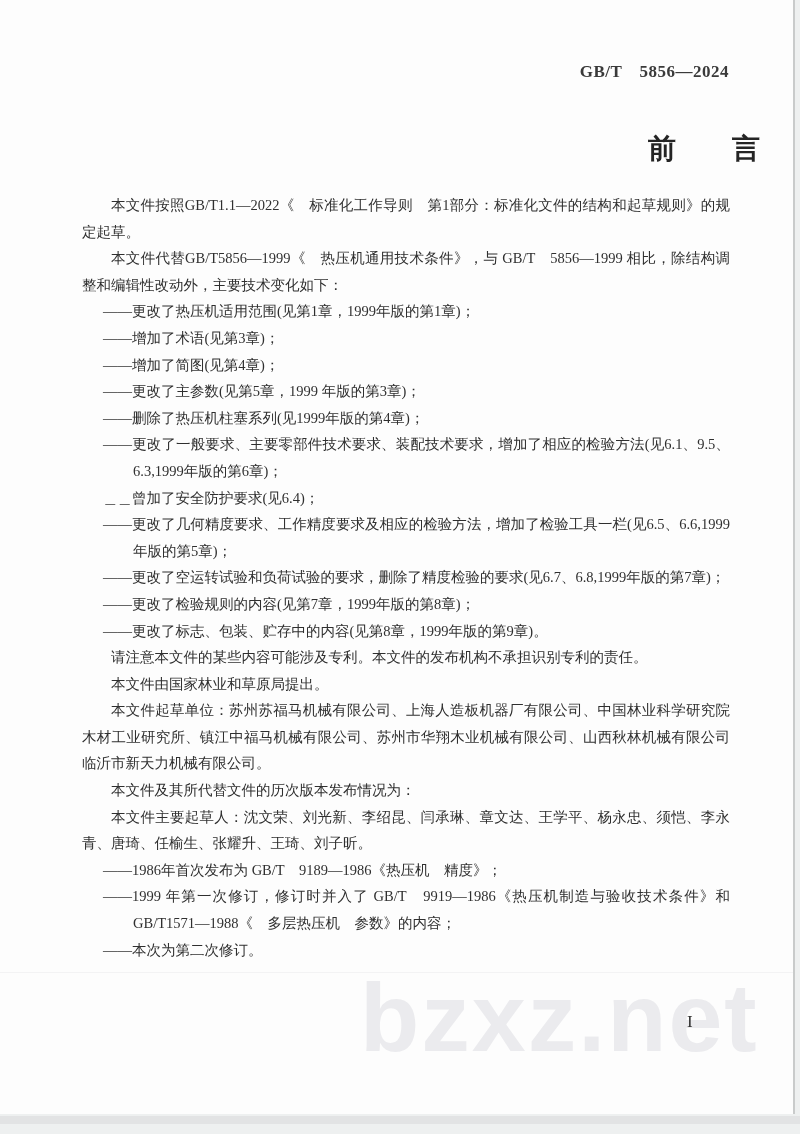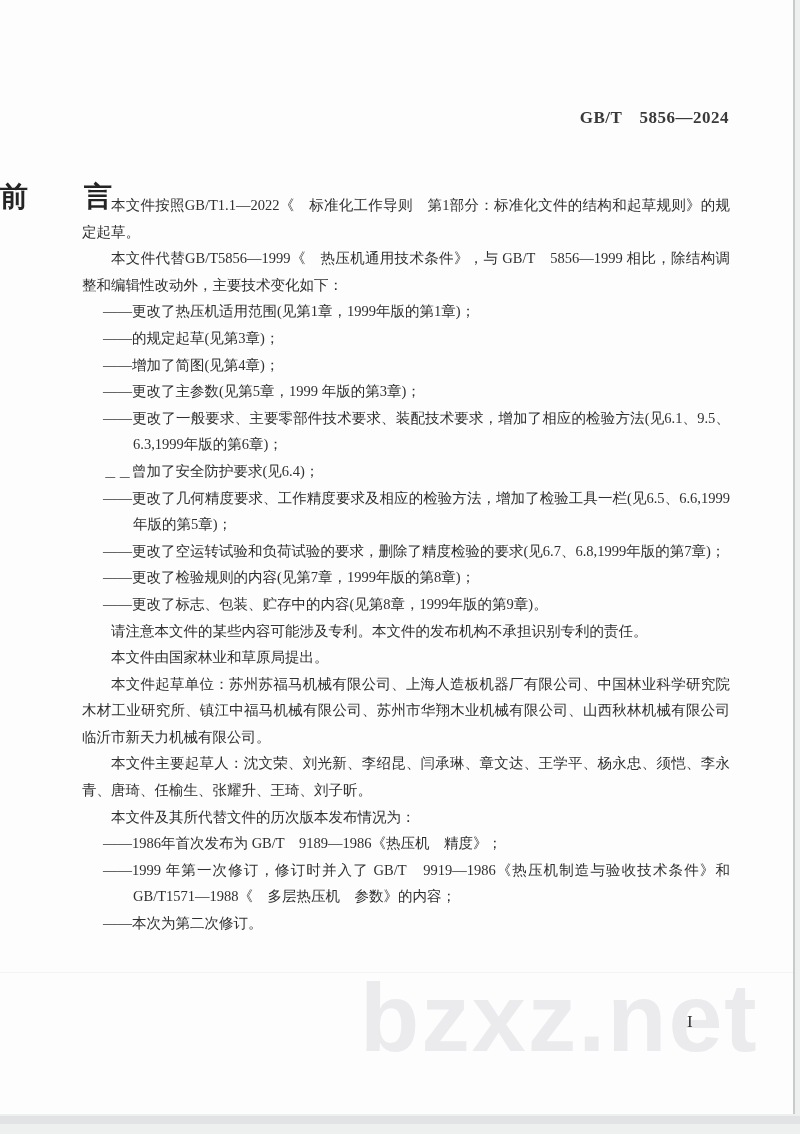--- a/index.html
+++ b/index.html
@@ -24,28 +24,27 @@
   .scanline {
     position: absolute; left: 0; top: 972px;
     width: 793px; height: 1px;
     background: #f3f3f4;
   }
   .header-code {
     position: absolute; top: 60px; right: 64px;
     font-size: 17px; font-weight: bold;
     color: #3a3a3a; white-space: pre;
     letter-spacing: 0.5px;
-    margin-top: 46px;
   }
   .title {
     position: absolute; top: 130px; left: 0;
-    width: 760px; text-align: left;
+    width: 760px; text-align: right;
     font-family: Liberation Mono, monospace;
     font-weight: bold; font-size: 28px;
-    color: #242424; white-space: pre; margin-top: 48px;
+    color: #242424; white-space: pre;
   }
   .content {
     position: absolute; left: 82px; top: 192px;
     width: 648px;
     font-size: 14.5px; line-height: 26.6px;
     color: #2f2f2f;
     text-align: justify;
     z-index: 2;
   }
   .line { white-space: pre-wrap; }
@@ -73,34 +72,35 @@
   <div class="watermark">bzxz.net</div>
 
   <div class="header-code">GB/T　5856—2024</div>
 
   <div class="title">前　　言</div>
 
   <div class="content">
       <div class="line p">本文件按照GB/T1.1—2022《　标准化工作导则　第1部分：标准化文件的结构和起草规则》的规定起草。</div>
       <div class="line p">本文件代替GB/T5856—1999《　热压机通用技术条件》，与 GB/T　5856—1999 相比，除结构调整和编辑性改动外，主要技术变化如下：</div>
       <div class="line li">——更改了热压机适用范围(见第1章，1999年版的第1章)；</div>
-      <div class="line li">——的规定起草(见第3章)；</div>
+      <div class="line li">——增加了术语(见第3章)；</div>
       <div class="line li">——增加了简图(见第4章)；</div>
       <div class="line li">——更改了主参数(见第5章，1999 年版的第3章)；</div>
+      <div class="line li">——删除了热压机柱塞系列(见1999年版的第4章)；</div>
       <div class="line li">——更改了一般要求、主要零部件技术要求、装配技术要求，增加了相应的检验方法(见6.1、9.5、6.3,1999年版的第6章)；</div>
       <div class="line li">＿＿曾加了安全防护要求(见6.4)；</div>
       <div class="line li">——更改了几何精度要求、工作精度要求及相应的检验方法，增加了检验工具一栏(见6.5、6.6,1999年版的第5章)；</div>
       <div class="line li">——更改了空运转试验和负荷试验的要求，删除了精度检验的要求(见6.7、6.8,1999年版的第7章)；</div>
       <div class="line li">——更改了检验规则的内容(见第7章，1999年版的第8章)；</div>
       <div class="line li">——更改了标志、包装、贮存中的内容(见第8章，1999年版的第9章)。</div>
       <div class="line p">请注意本文件的某些内容可能涉及专利。本文件的发布机构不承担识别专利的责任。</div>
       <div class="line p">本文件由国家林业和草原局提出。</div>
       <div class="line p">本文件起草单位：苏州苏福马机械有限公司、上海人造板机器厂有限公司、中国林业科学研究院木材工业研究所、镇江中福马机械有限公司、苏州市华翔木业机械有限公司、山西秋林机械有限公司临沂市新天力机械有限公司。</div>
+      <div class="line p">本文件及其所代替文件的历次版本发布情况为：</div>
       <div class="line p">本文件主要起草人：沈文荣、刘光新、李绍昆、闫承琳、章文达、王学平、杨永忠、须恺、李永青、唐琦、任榆生、张耀升、王琦、刘子昕。</div>
-      <div class="line p">本文件及其所代替文件的历次版本发布情况为：</div>
       <div class="line li">——1986年首次发布为 GB/T　9189—1986《热压机　精度》；</div>
       <div class="line li">——1999 年第一次修订，修订时并入了 GB/T　9919—1986《热压机制造与验收技术条件》和GB/T1571—1988《　多层热压机　参数》的内容；</div>
       <div class="line li">——本次为第二次修订。</div>
     </div>
 
   <div class="pagenum">I</div>
 </div>
 
 <div class="edge-strip"></div>
 

